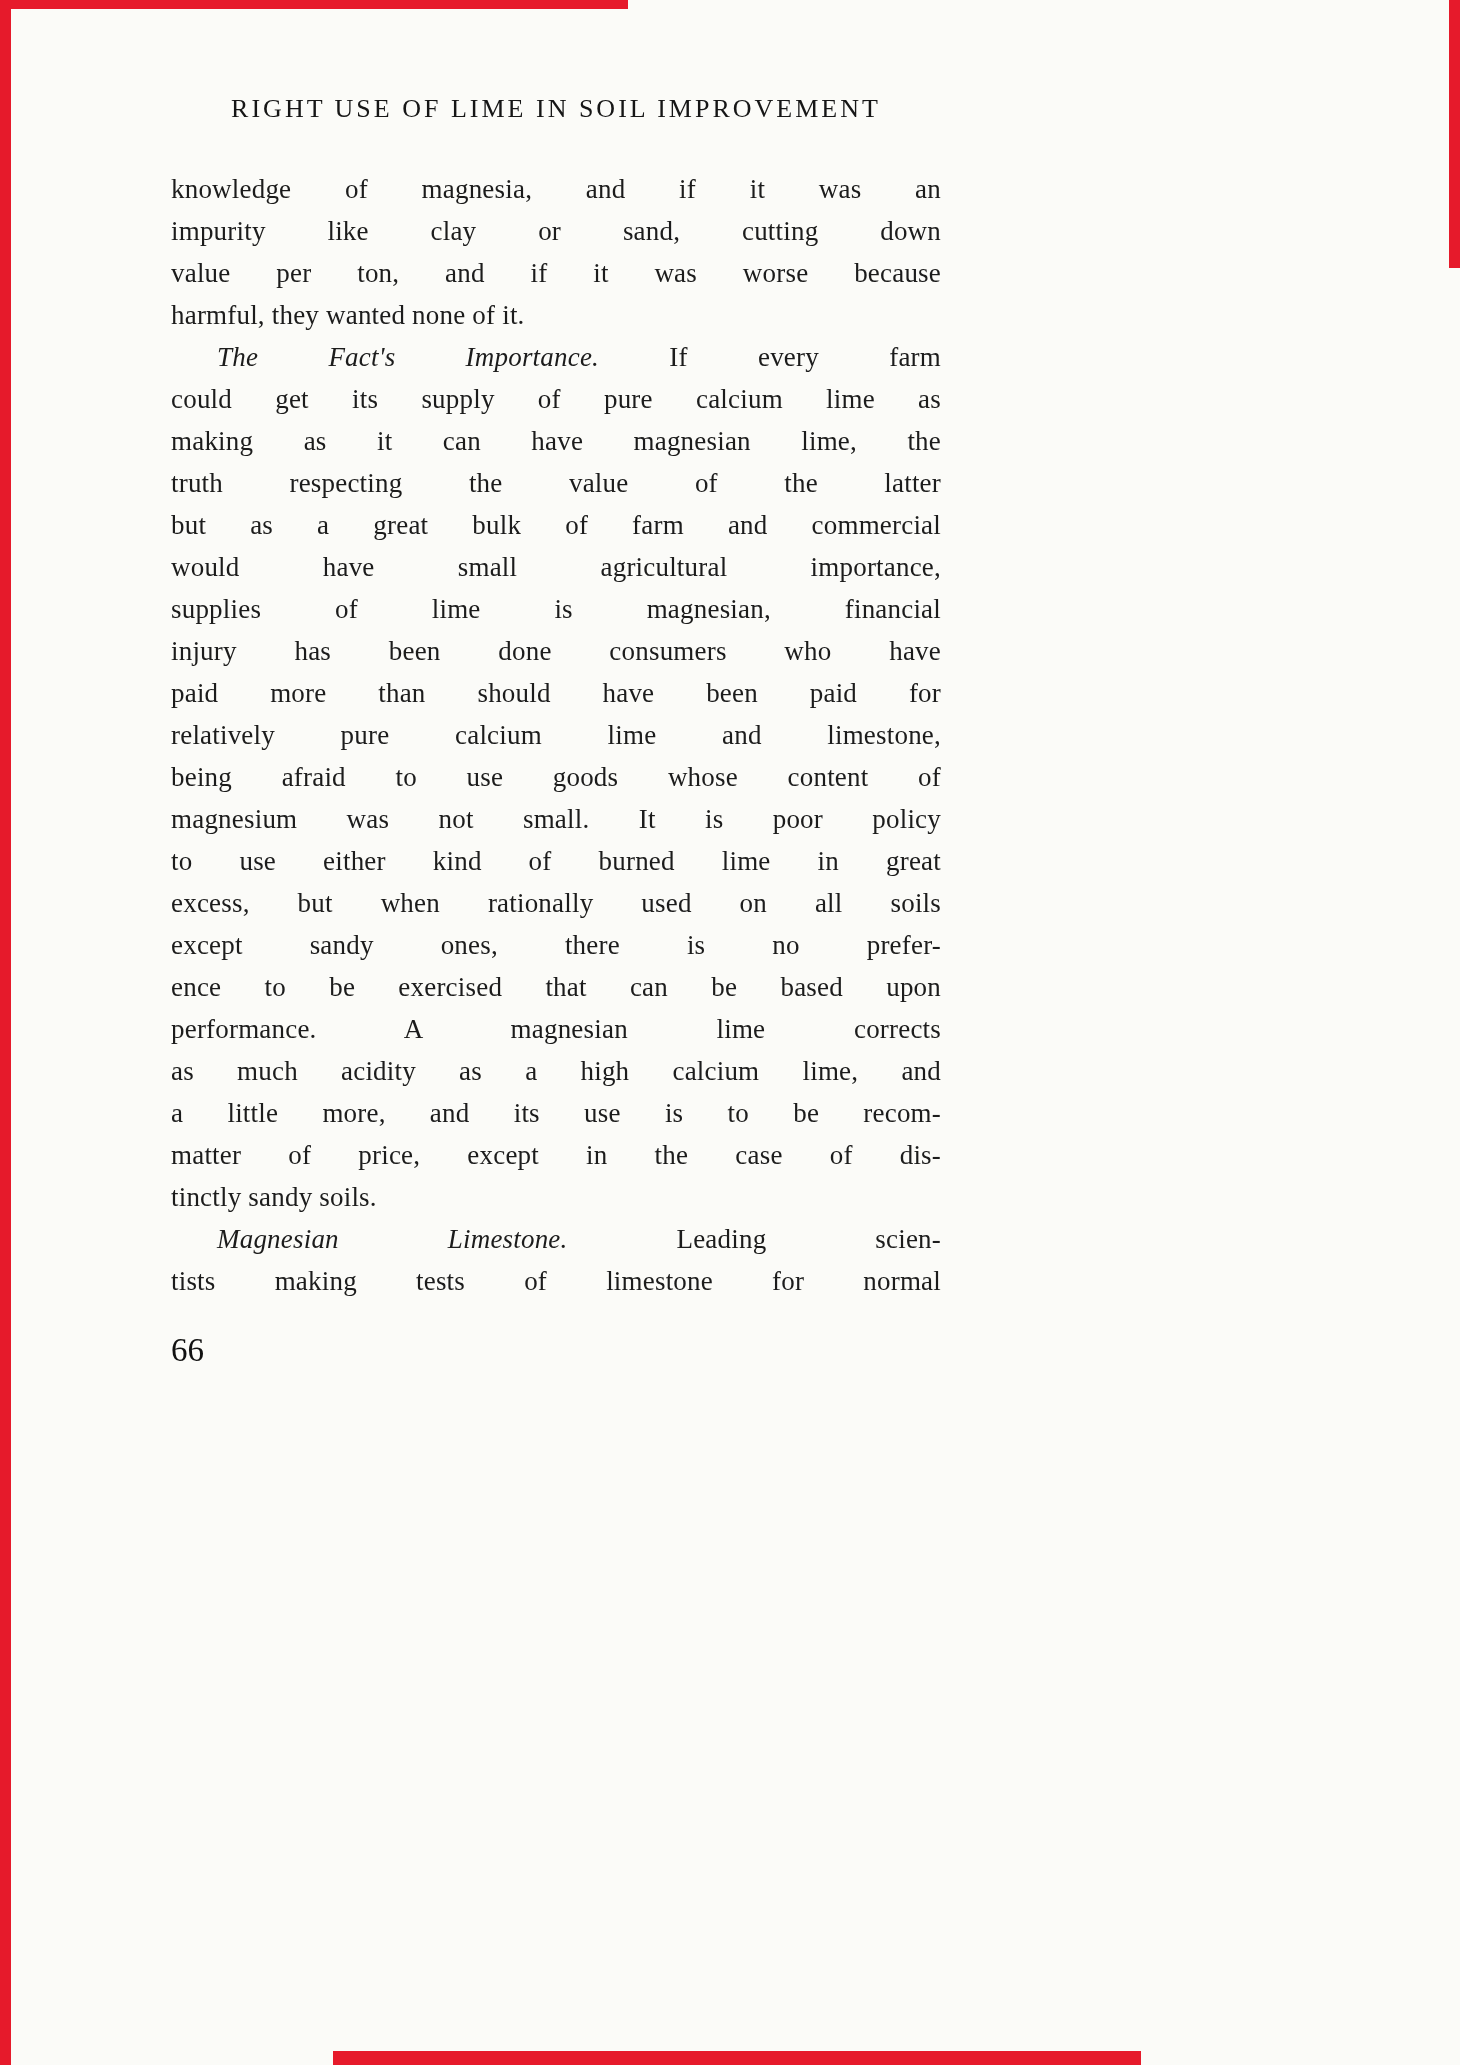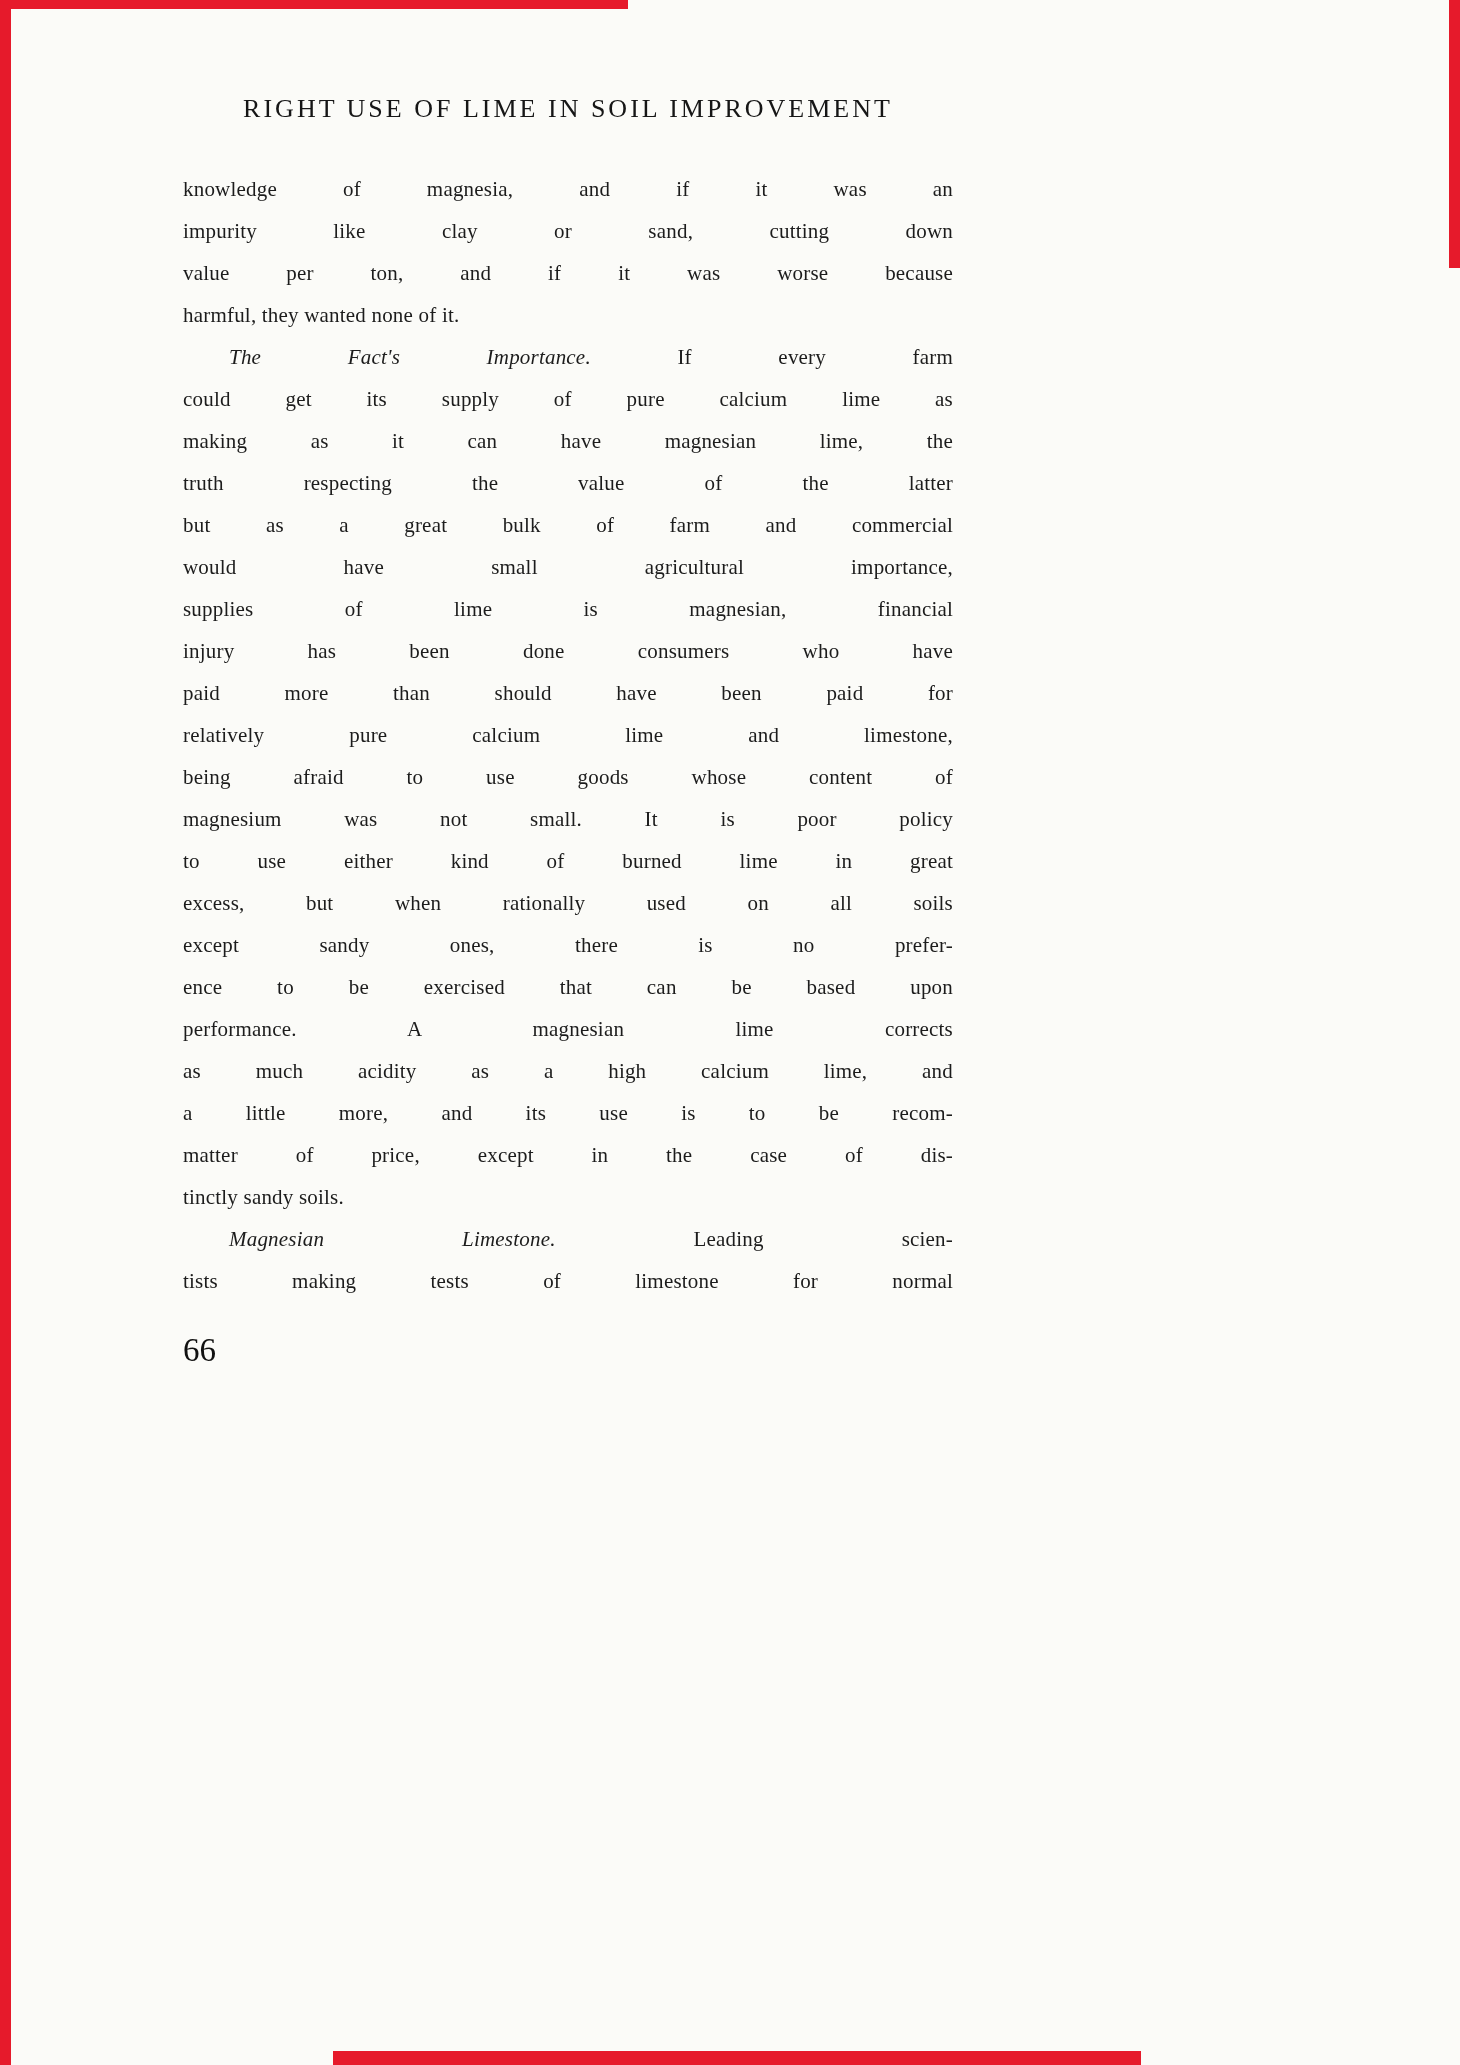--- a/index.html
+++ b/index.html
@@ -12,35 +12,35 @@
     font-family: "Liberation Serif", serif;
   }
   .strip { position: absolute; background: var(--edge, #e61a2b); }
   #strip-left   { left: 0;      top: 0;      width: 11px;  height: 2065px; }
   #strip-top    { left: 0;      top: 0;      width: 628px; height: 9px; }
   #strip-right  { left: 1449px; top: 0;      width: 11px;  height: 268px; }
   #strip-bottom { left: 333px;  top: 2051px; width: 808px; height: 14px; }
 
   .content {
     position: absolute;
-    left: 183px;
+    left: 171px;
     top: 94px;
     width: 770px;
     color: var(--ink, #1c1c1c);
   }
   .header {
     text-align: center;
     font-size: 26px;
     letter-spacing: 3px;
     white-space: nowrap;
     color: #161616;
   }
   .textblock { margin-top: 44px; }
   .line {
-    font-size: 21px;
+    font-size: 27px;
     line-height: 42px;
     height: 42px;
     letter-spacing: 0.2px;
     text-align: justify;
     text-align-last: left;
     white-space: normal;
   }
   .line.just { text-align-last: justify; }
   .line.indent { padding-left: 46px; }
   .ital { font-style: italic; }

